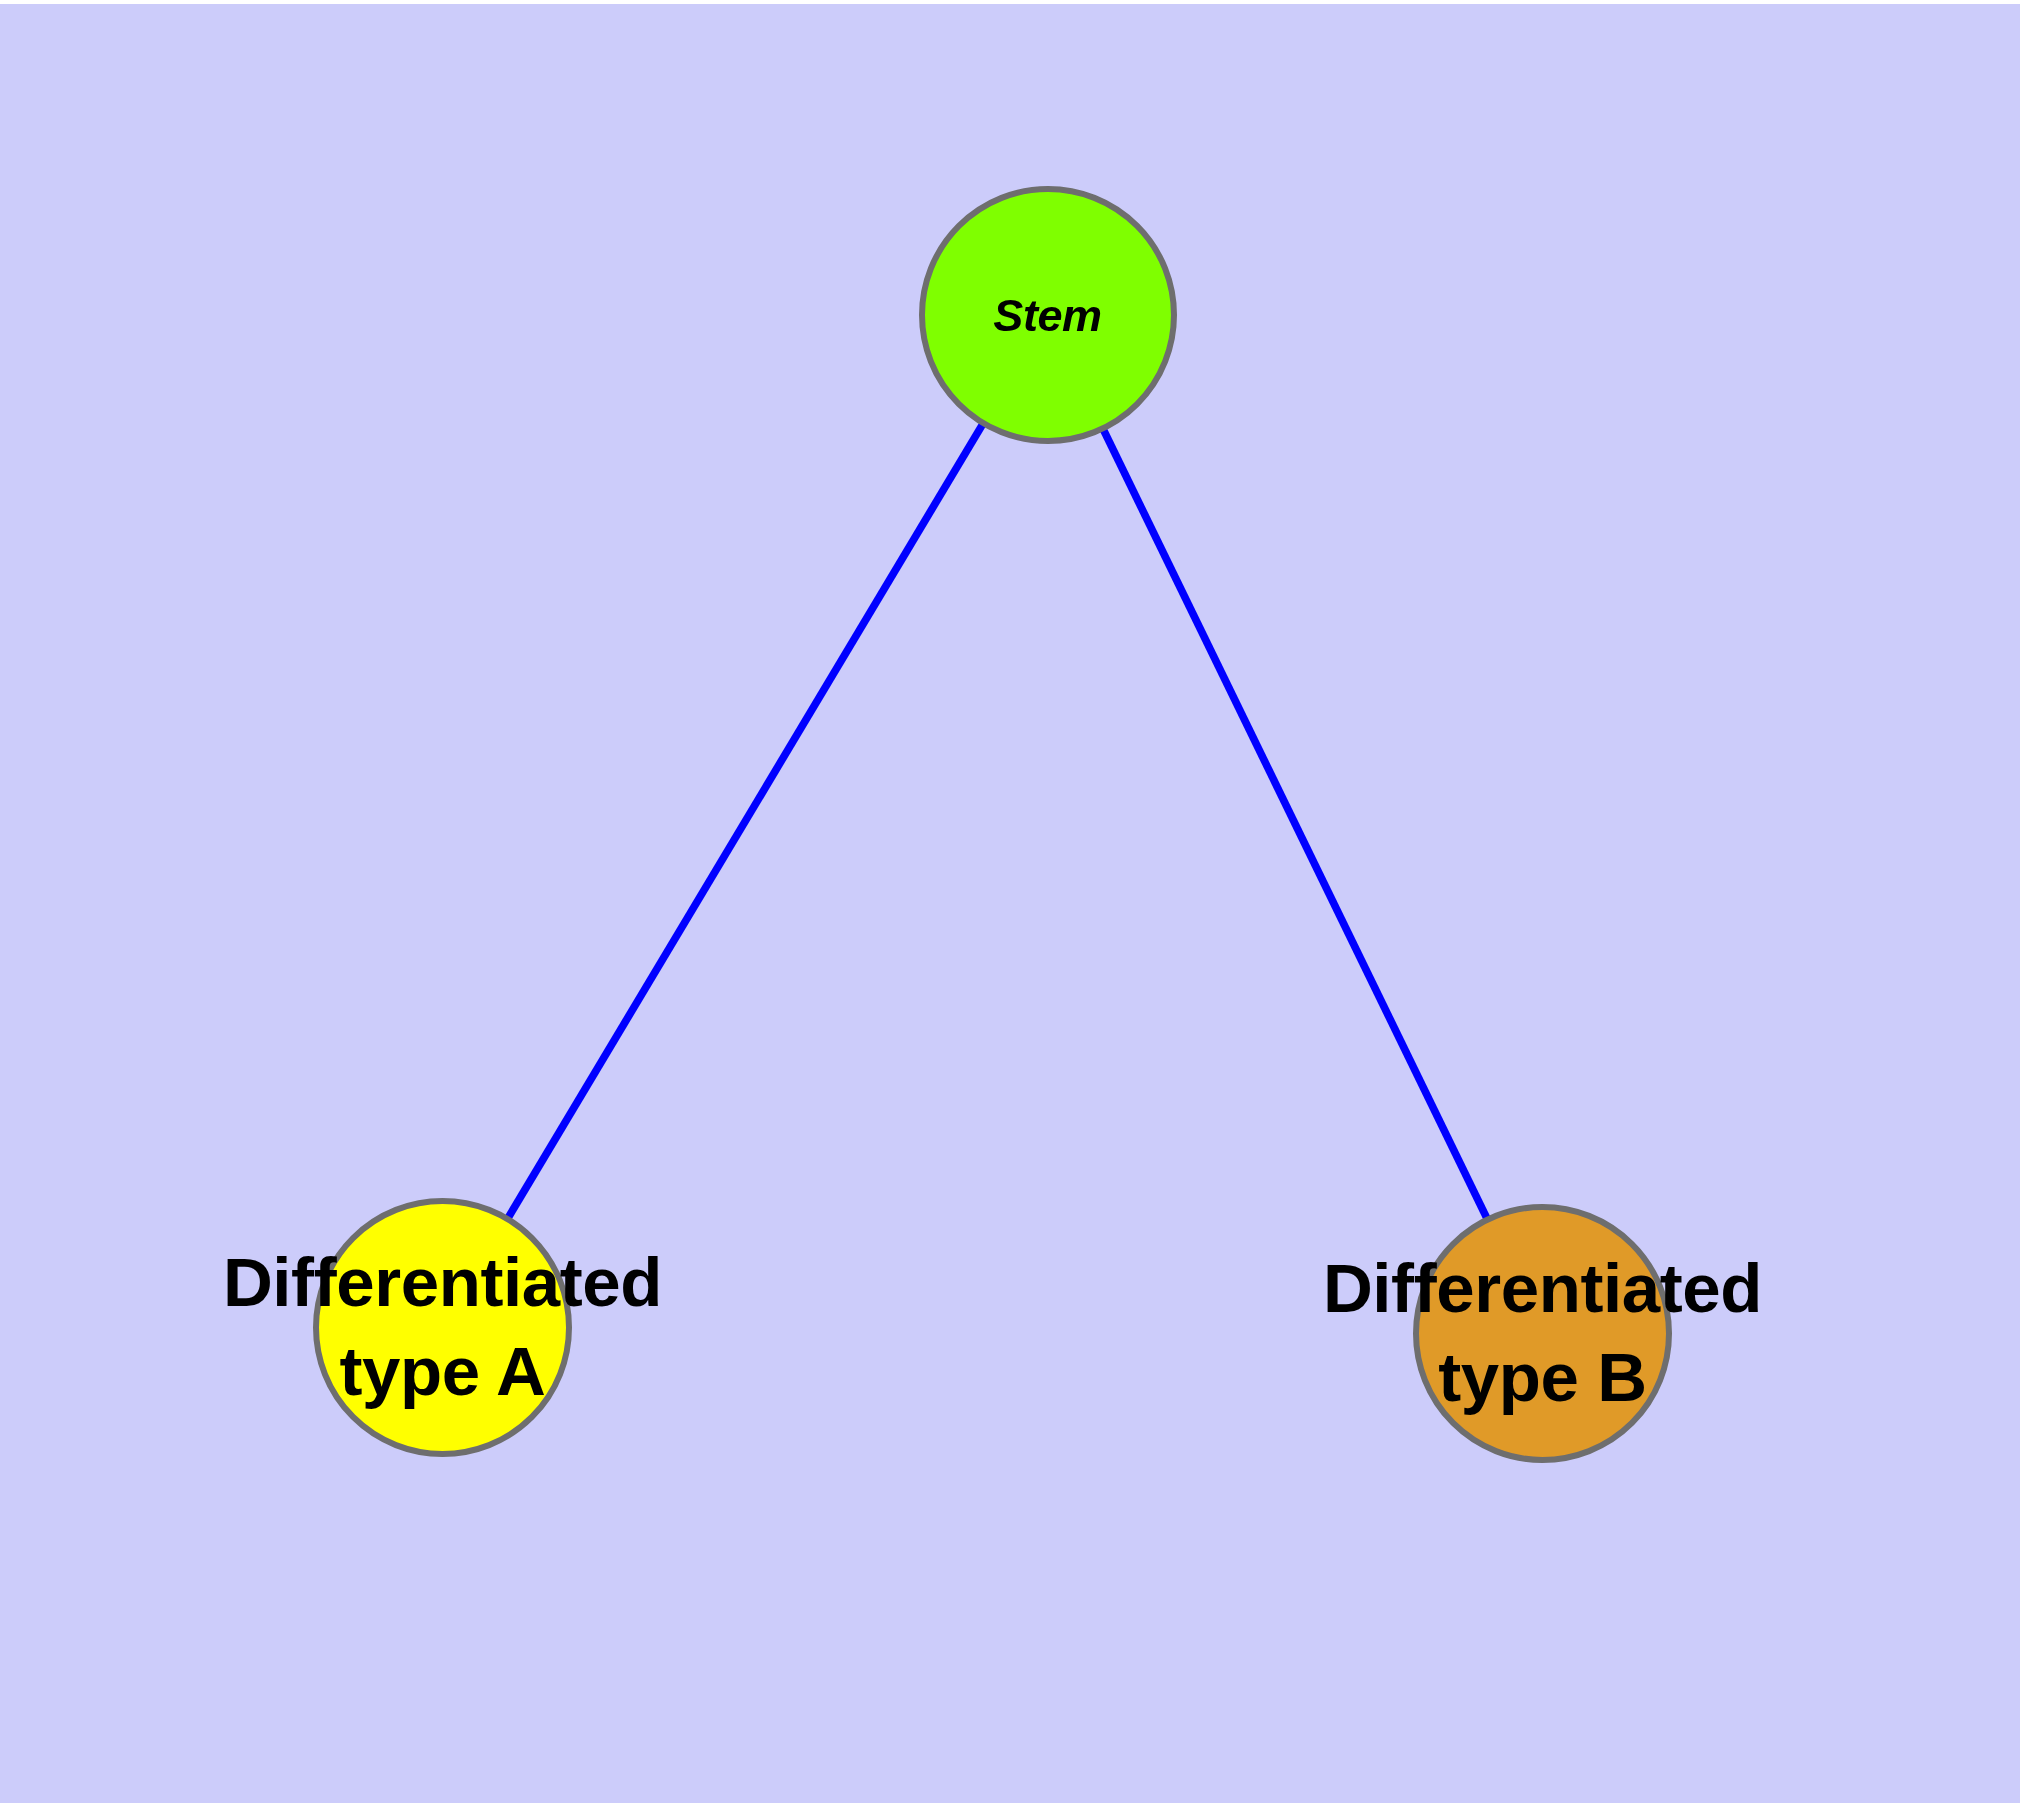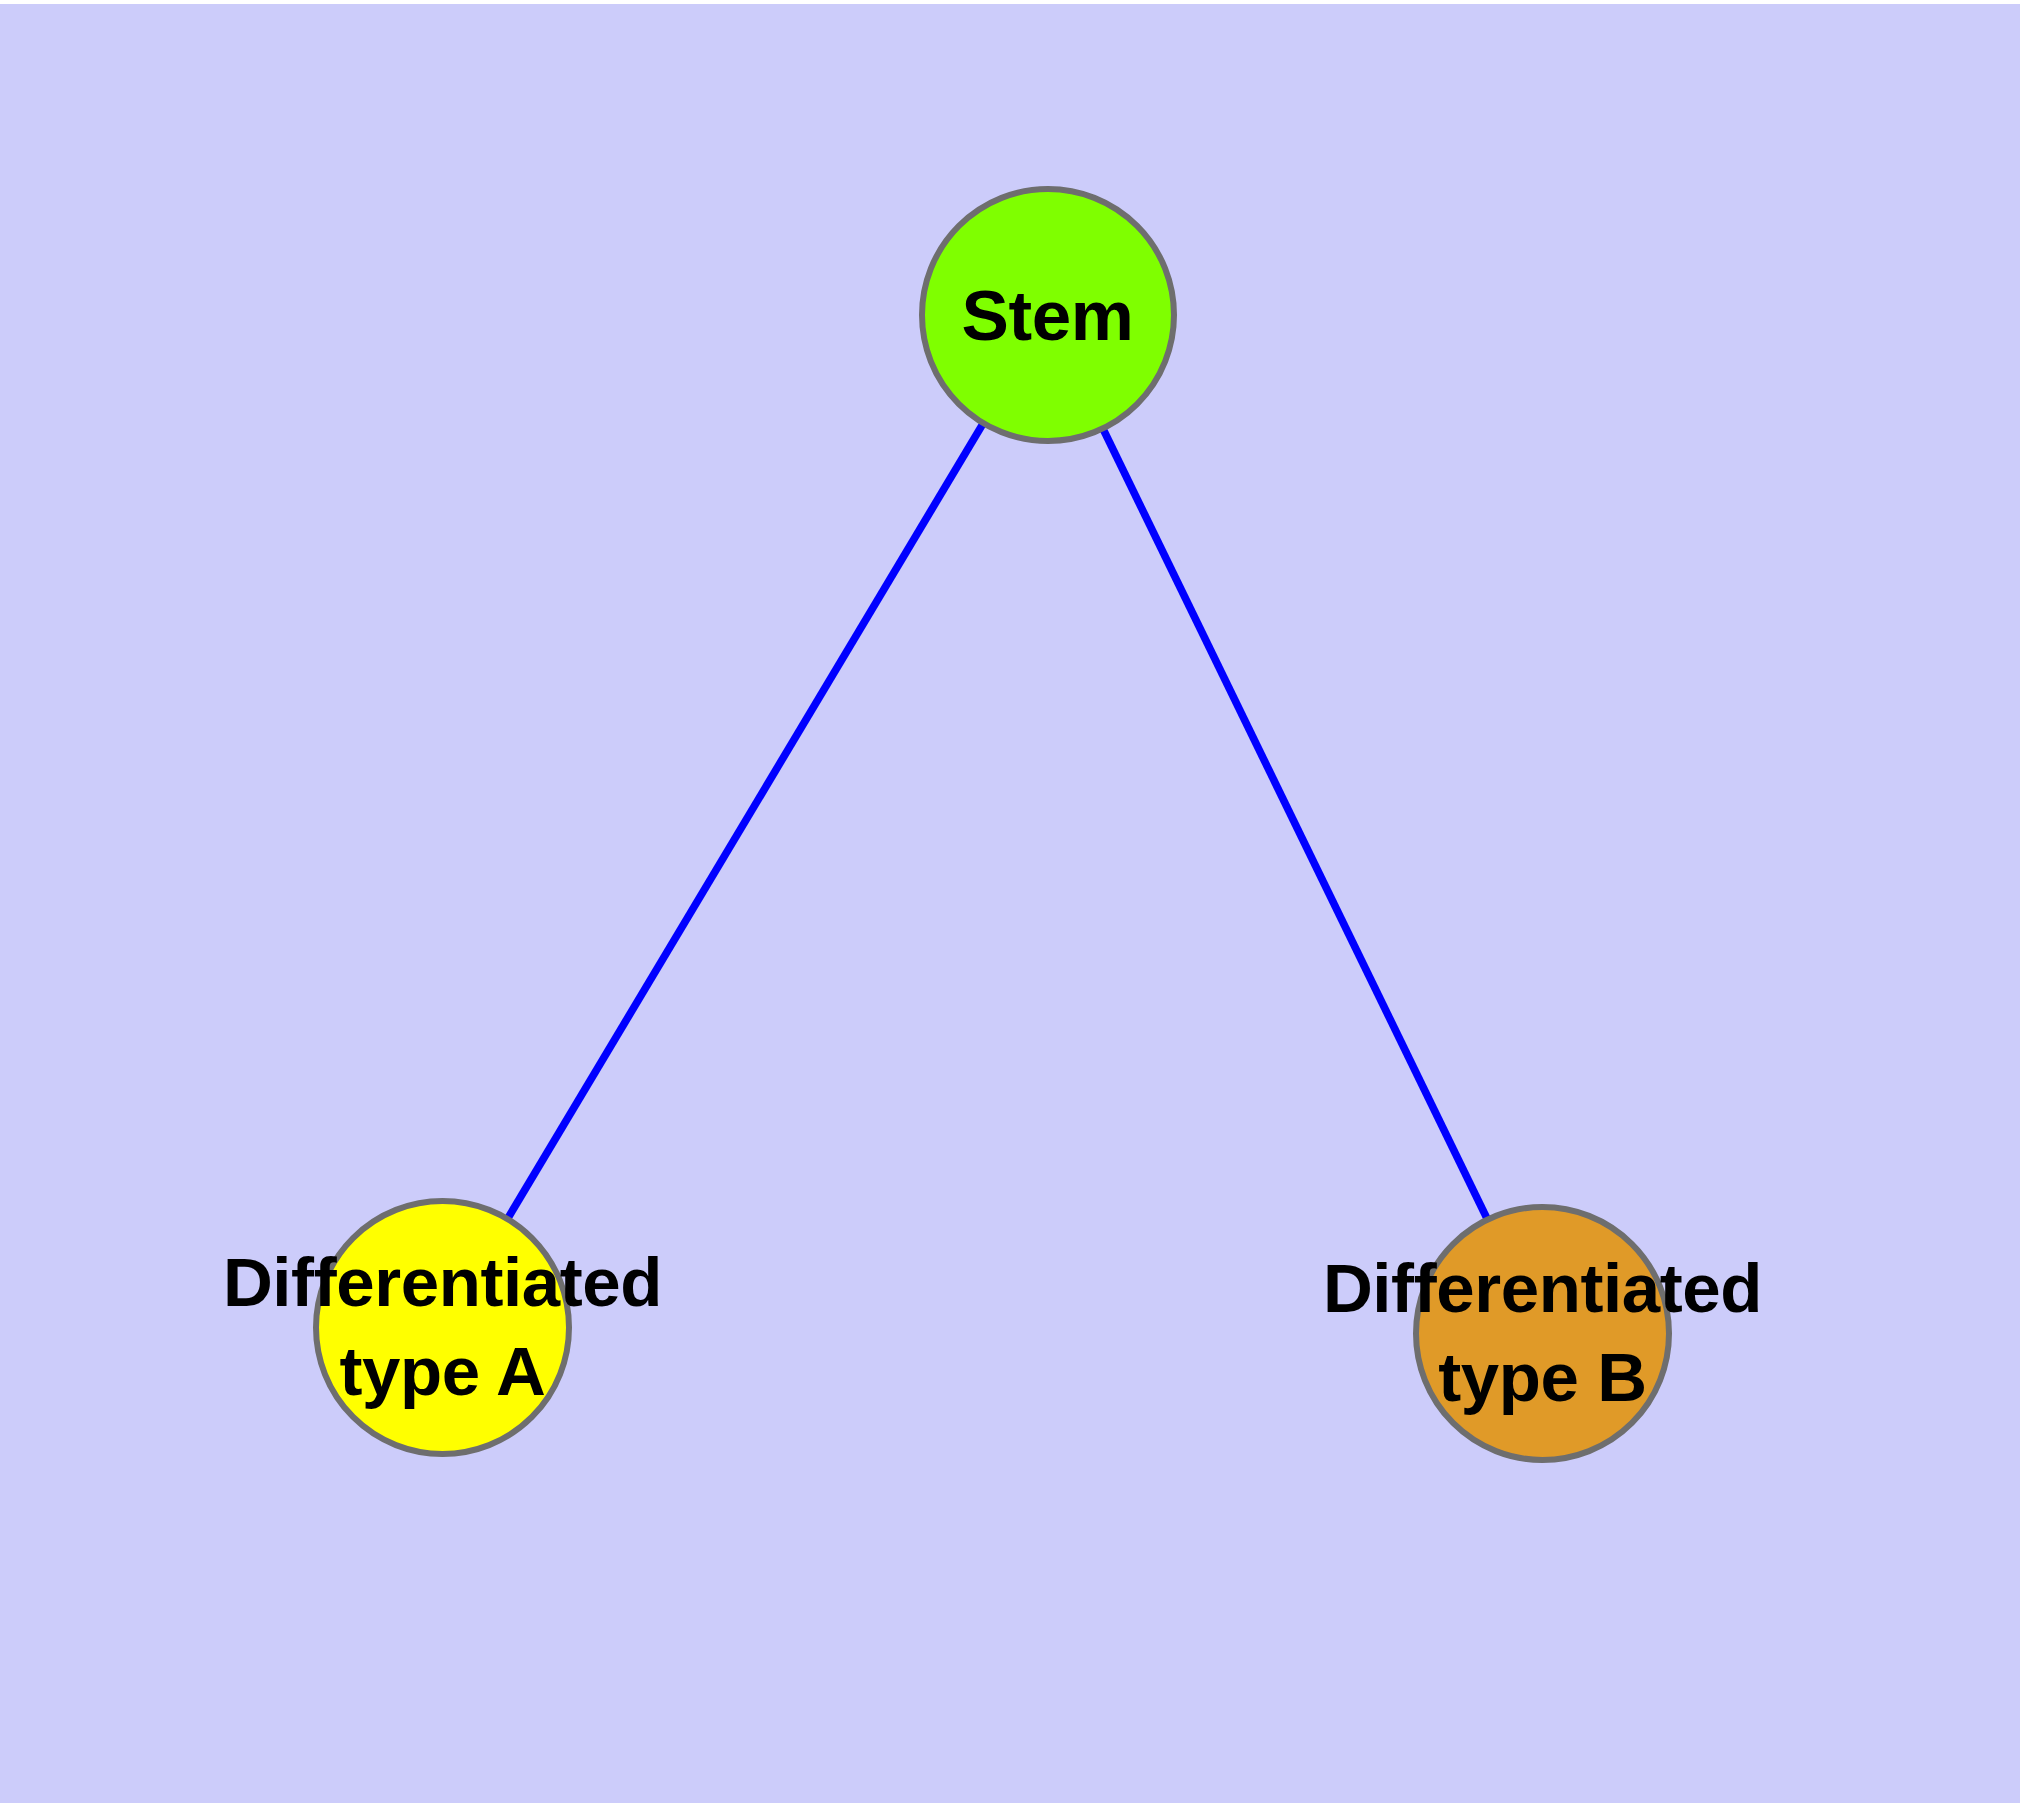--- a/index.html
+++ b/index.html
@@ -58,22 +58,23 @@
     text-align: center;
     color: #000000;
     font-weight: bold;
     white-space: pre;
     line-height: 89px;
     letter-spacing: -0.4px;
     pointer-events: none;
   }
 
   .label-stem {
-    font-size: 71px;
+    font-size: 45px;
     line-height: 71px;
+    font-style: italic;
   }
 
   .label-child {
     font-size: 69px;
   }
 </style>
 </head>
 <body>
 
 <div id="graph-root">

